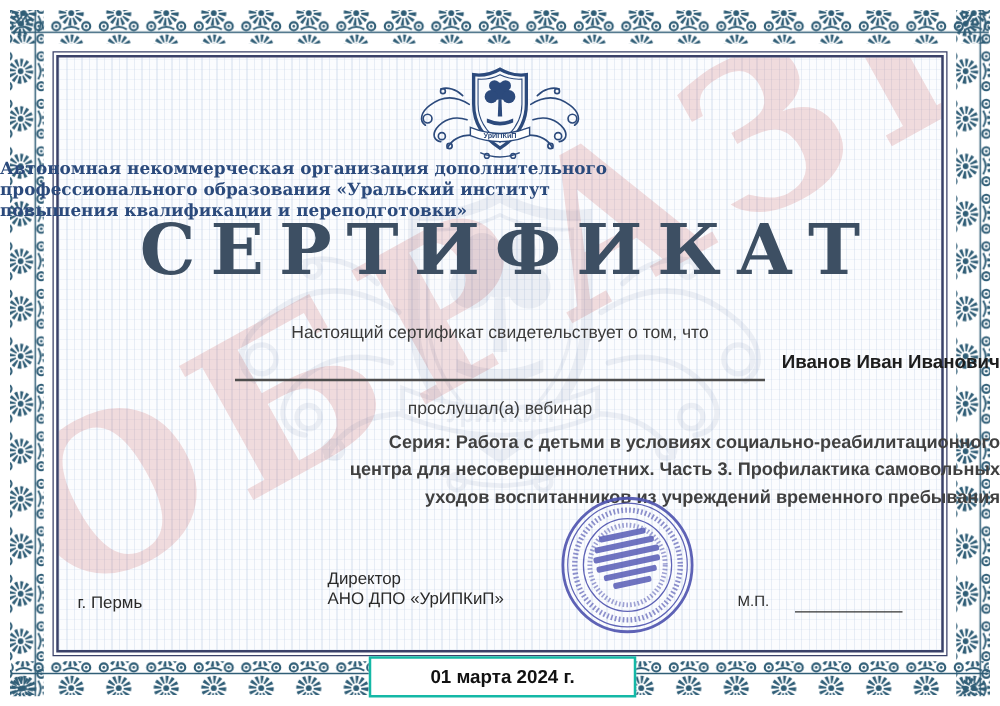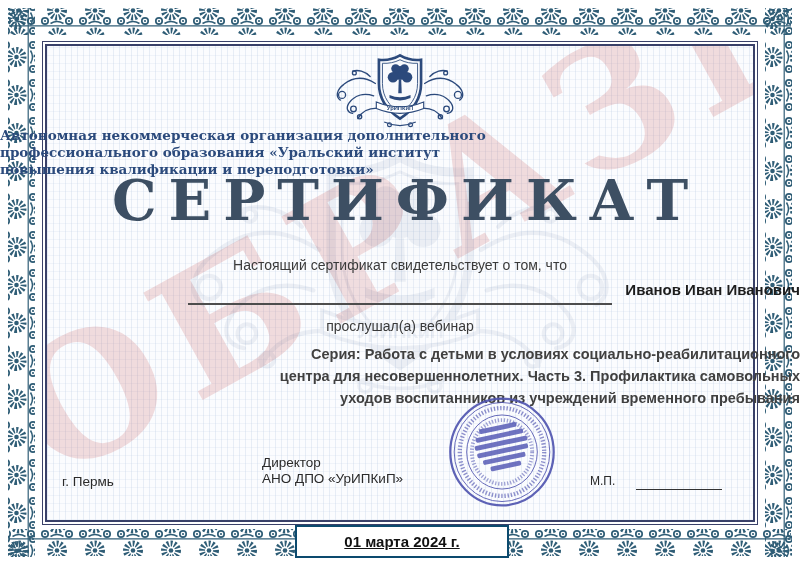--- a/index.html
+++ b/index.html
@@ -45,22 +45,22 @@
   .course{position:absolute;left:0;right:0;top:343px;text-align:right;
     font-size:14.5px;font-weight:bold;line-height:22px;color:#404040;}
   .stamp{position:absolute;left:446px;top:396px;width:112px;height:112px;opacity:.92;}
   .director{position:absolute;left:262px;top:455px;font-size:13.5px;line-height:16px;color:#2a2a2a;}
   .city{position:absolute;left:62px;top:474px;font-size:13.5px;color:#2a2a2a;}
   .seal-abbr{position:absolute;left:590px;top:474px;font-size:12px;color:#2a2a2a;}
   .sig-line{position:absolute;left:636px;top:489px;width:86px;border-top:1.5px solid #333;}
   .disclaimer{position:absolute;left:0;right:0;top:499px;text-align:center;font-size:11.5px;color:#4a4a4a;}
   .date-box{
     position:absolute;left:295px;top:525px;width:210px;height:29px;z-index:5;
-    background:#fff;border:2px solid #0c4a6e;text-align:center;line-height:29px;
-    font-size:15px;font-weight:bold;color:#111;text-decoration:underline;
+    background:#fff;border:2px solid #14b8a6;text-align:center;line-height:29px;
+    font-size:15px;font-weight:bold;color:#111;
   }
 </style>
 </head>
 <body>
 
 <div class="page">
 
   <svg width="0" height="0" style="position:absolute" aria-hidden="true">
     <defs>
       <g id="orn-motif">

